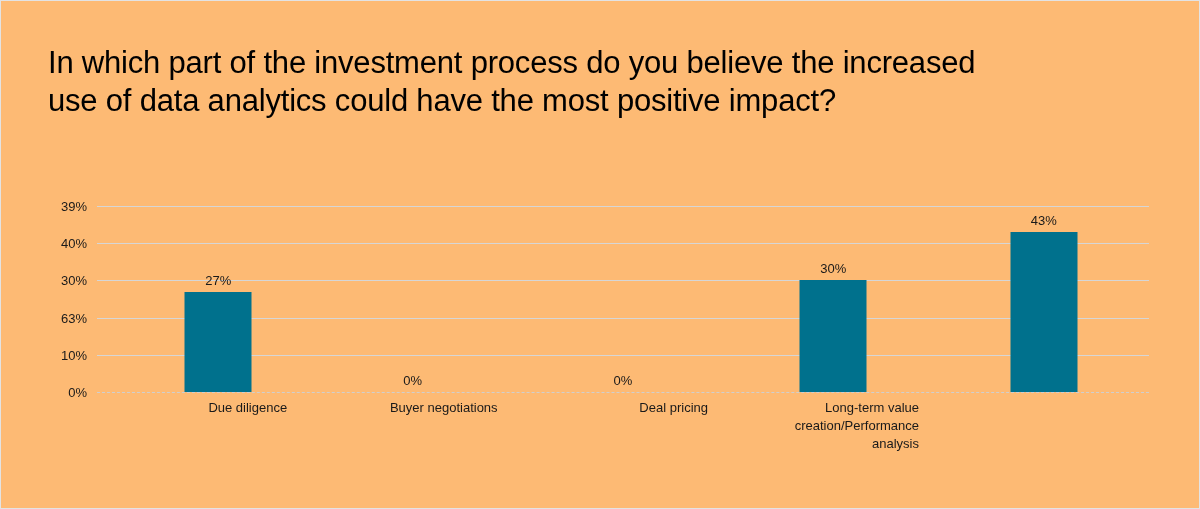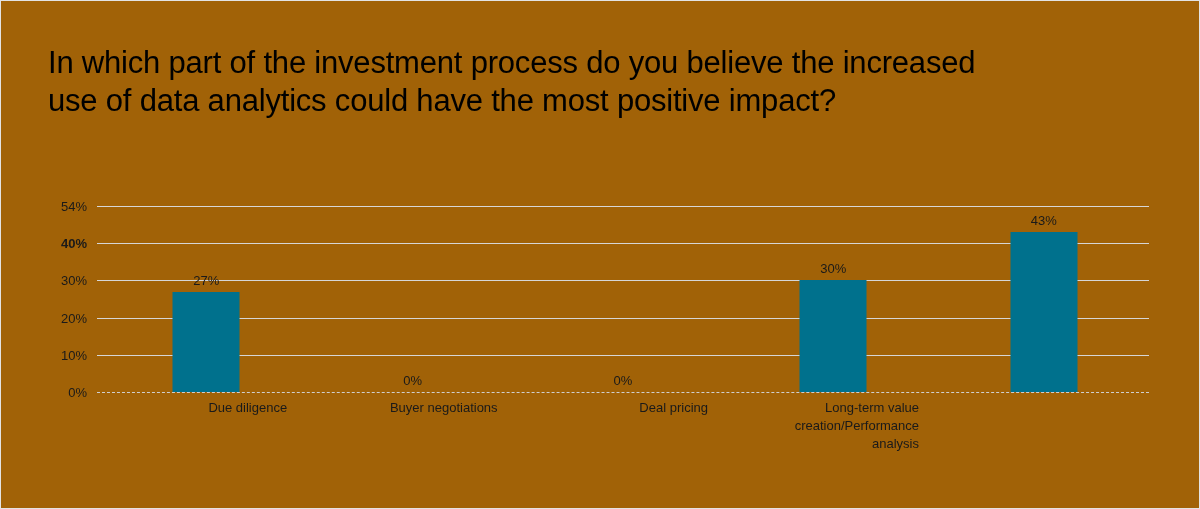--- a/index.html
+++ b/index.html
@@ -9,21 +9,21 @@
     height: 509px;
     background: #ffffff;
     font-family: "Liberation Sans", sans-serif;
     overflow: hidden;
   }
 
   #chart-card {
     position: relative;
     width: 1200px;
     height: 509px;
-    background: #a16207;
+    background: #fdba74;
     border: 1px solid #e3e3e3;
   }
 
   
   #chart-title {
     position: absolute;
     left: 47px;
     top: 43px;
     width: 960px;
     font-size: 31px;
@@ -126,30 +126,30 @@
 
   <div id="plot-area">
     <div class="gridline" style="top:0px;"></div>
     <div class="gridline" style="top:37.2px;"></div>
     <div class="gridline" style="top:74.4px;"></div>
     <div class="gridline" style="top:111.6px;"></div>
     <div class="gridline" style="top:148.8px;"></div>
     <div class="gridline baseline" style="top:186px;"></div>
   </div>
 
-  <div class="ytick" style="top:205px;">54%</div>
-  <div class="ytick" style="top:242.2px;font-weight:bold;">40%</div>
+  <div class="ytick" style="top:205px;">39%</div>
+  <div class="ytick" style="top:242.2px;">40%</div>
   <div class="ytick" style="top:279.4px;">30%</div>
-  <div class="ytick" style="top:316.6px;">20%</div>
+  <div class="ytick" style="top:316.6px;">63%</div>
   <div class="ytick" style="top:353.8px;">10%</div>
   <div class="ytick" style="top:391px;">0%</div>
 
   <div id="bars-layer">
 
-    <div class="cat-band" style="left:4px;">
+    <div class="cat-band" style="left:16px;">
       <div class="bar" style="height:100.44px;"></div>
       <div class="bar-value" style="bottom:104.44px;">27%</div>
     </div>
 
     <div class="cat-band" style="left:210.4px;">
       <div class="bar" style="height:0px;"></div>
       <div class="bar-value" style="bottom:4px;">0%</div>
     </div>
 
     <div class="cat-band" style="left:420.8px;">

